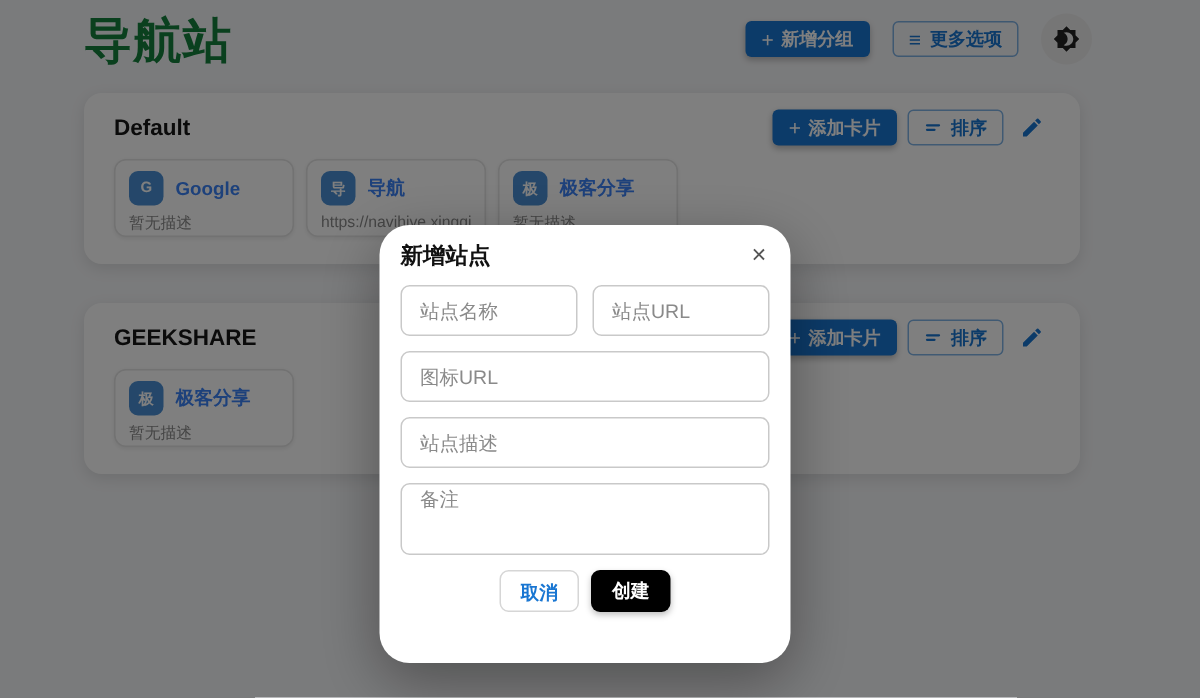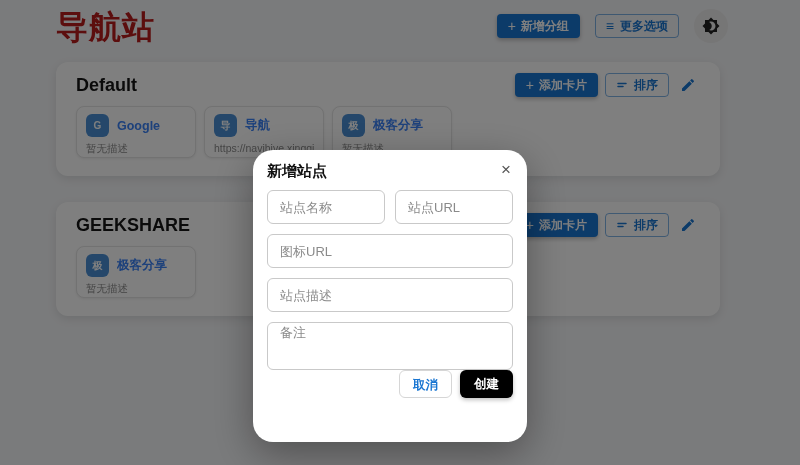--- a/index.html
+++ b/index.html
@@ -7,21 +7,21 @@
   body {
     font-family:"Liberation Sans","DejaVu Sans",sans-serif;
     background:#f5f6f8;
     position:relative;
     color:#1a1a1a;
   }
 
   
   .app-title {
     position:absolute; left:56px; top:6px;
-    font-size:32px; font-weight:900; letter-spacing:1px; color:#b91c1c;
+    font-size:32px; font-weight:900; letter-spacing:1px; color:#15803d;
   }
   .header-actions {
     position:absolute; right:72px; top:9px;
     display:flex; align-items:center; gap:15px;
   }
   .btn { cursor:pointer; white-space:nowrap; }
   .btn-primary {
     display:inline-flex; align-items:center; gap:5px;
     background:#1976d2; color:#fff; border:none; border-radius:4px;
     font-size:12px; font-weight:700; padding:5px 11px; height:24px;
@@ -46,21 +46,21 @@
   
   .group {
     position:absolute; left:56px; width:664px; height:114px;
     background:#fff; border-radius:12px;
     box-shadow:0 3px 10px rgba(0,0,0,0.10);
     padding:12px 20px;
   }
   .group-default  { top:62px; }
   .group-geekshare{ top:202px; }
   .group-header { display:flex; justify-content:space-between; align-items:center; height:22px; }
-  .group-name { font-size:18px; font-weight:800; color:#161616; }
+  .group-name { font-size:15px; font-weight:800; color:#161616; }
   .group-actions { display:flex; align-items:center; gap:7px; }
   .icon-btn {
     background:none; border:none; cursor:pointer; padding:2px 4px;
     display:flex; align-items:center;
   }
 
   .cards { display:flex; gap:8px; margin-top:10px; }
   .card {
     width:120px; height:52px; background:#fff;
     border:1px solid #e4e4e4; border-radius:8px;
@@ -100,21 +100,21 @@
   .modal-form { margin-top:10px; display:flex; flex-direction:column; gap:10px; }
   .form-row { display:flex; gap:10px; }
   .modal input, .modal textarea {
     border:1px solid #c9c9c9; border-radius:6px;
     font-size:13px; color:#222; width:100%;
     font-family:inherit; outline:none; background:#fff;
   }
   .modal input { height:34px; padding:0 12px; }
   .modal textarea { height:48px; padding:1px 12px; resize:none; }
   .modal ::placeholder { color:#8a8a8a; opacity:1; }
-  .modal-footer { display:flex; justify-content:flex-end; gap:8px; }
+  .modal-footer { display:flex; justify-content:center; gap:8px; margin-top:10px; }
   .btn-cancel {
     background:#fff; color:#1976d2; border:1px solid #d6d6d6; border-radius:6px;
     font-size:12.5px; font-weight:700; padding:6px 13px; height:28px; cursor:pointer;
     font-family:inherit;
   }
   .btn-create {
     background:#000000; color:#fff; border:none; border-radius:6px;
     font-size:12.5px; font-weight:700; padding:6px 14px; height:28px; cursor:pointer;
     box-shadow:0 2px 4px rgba(0,0,0,0.25);
     font-family:inherit;

